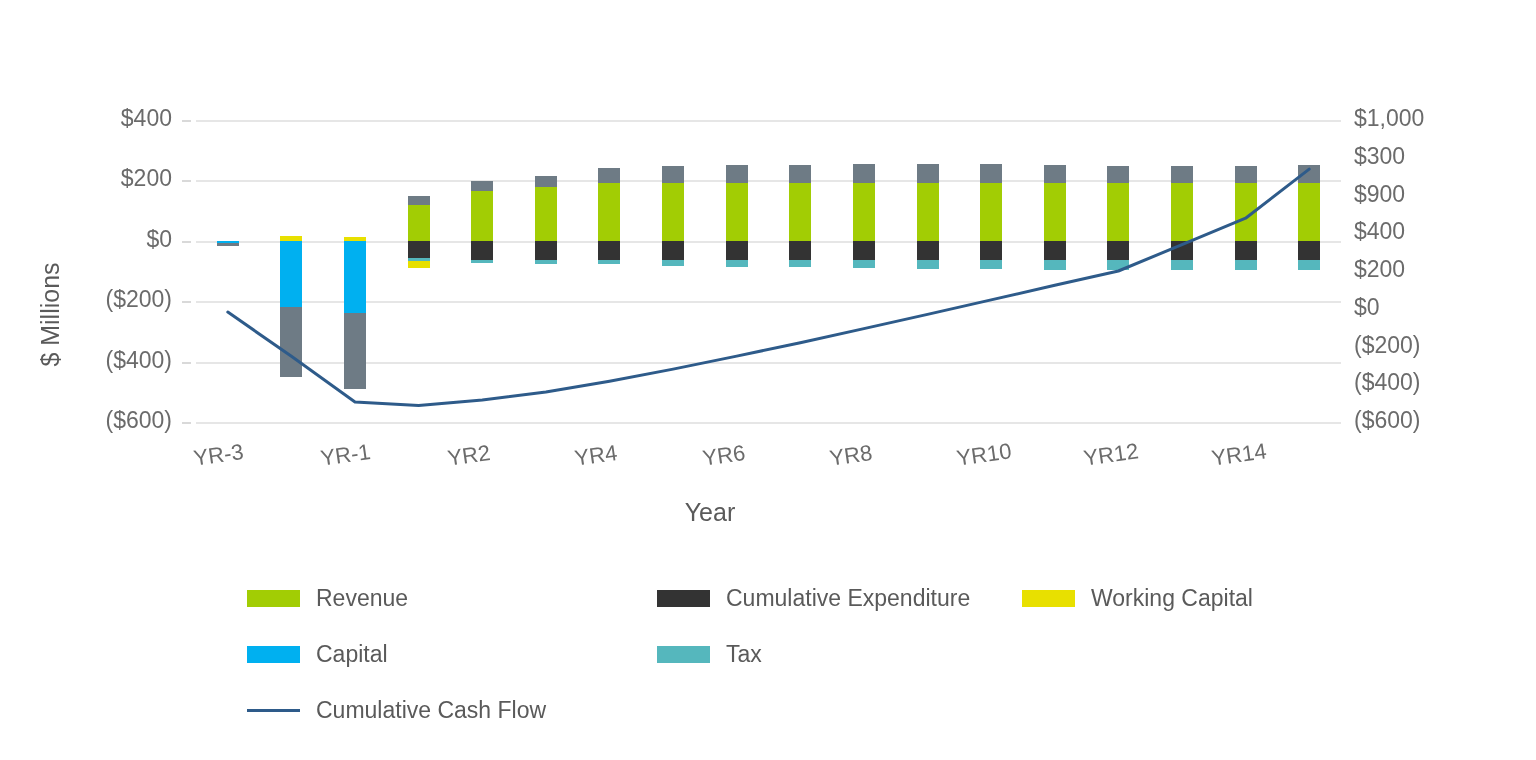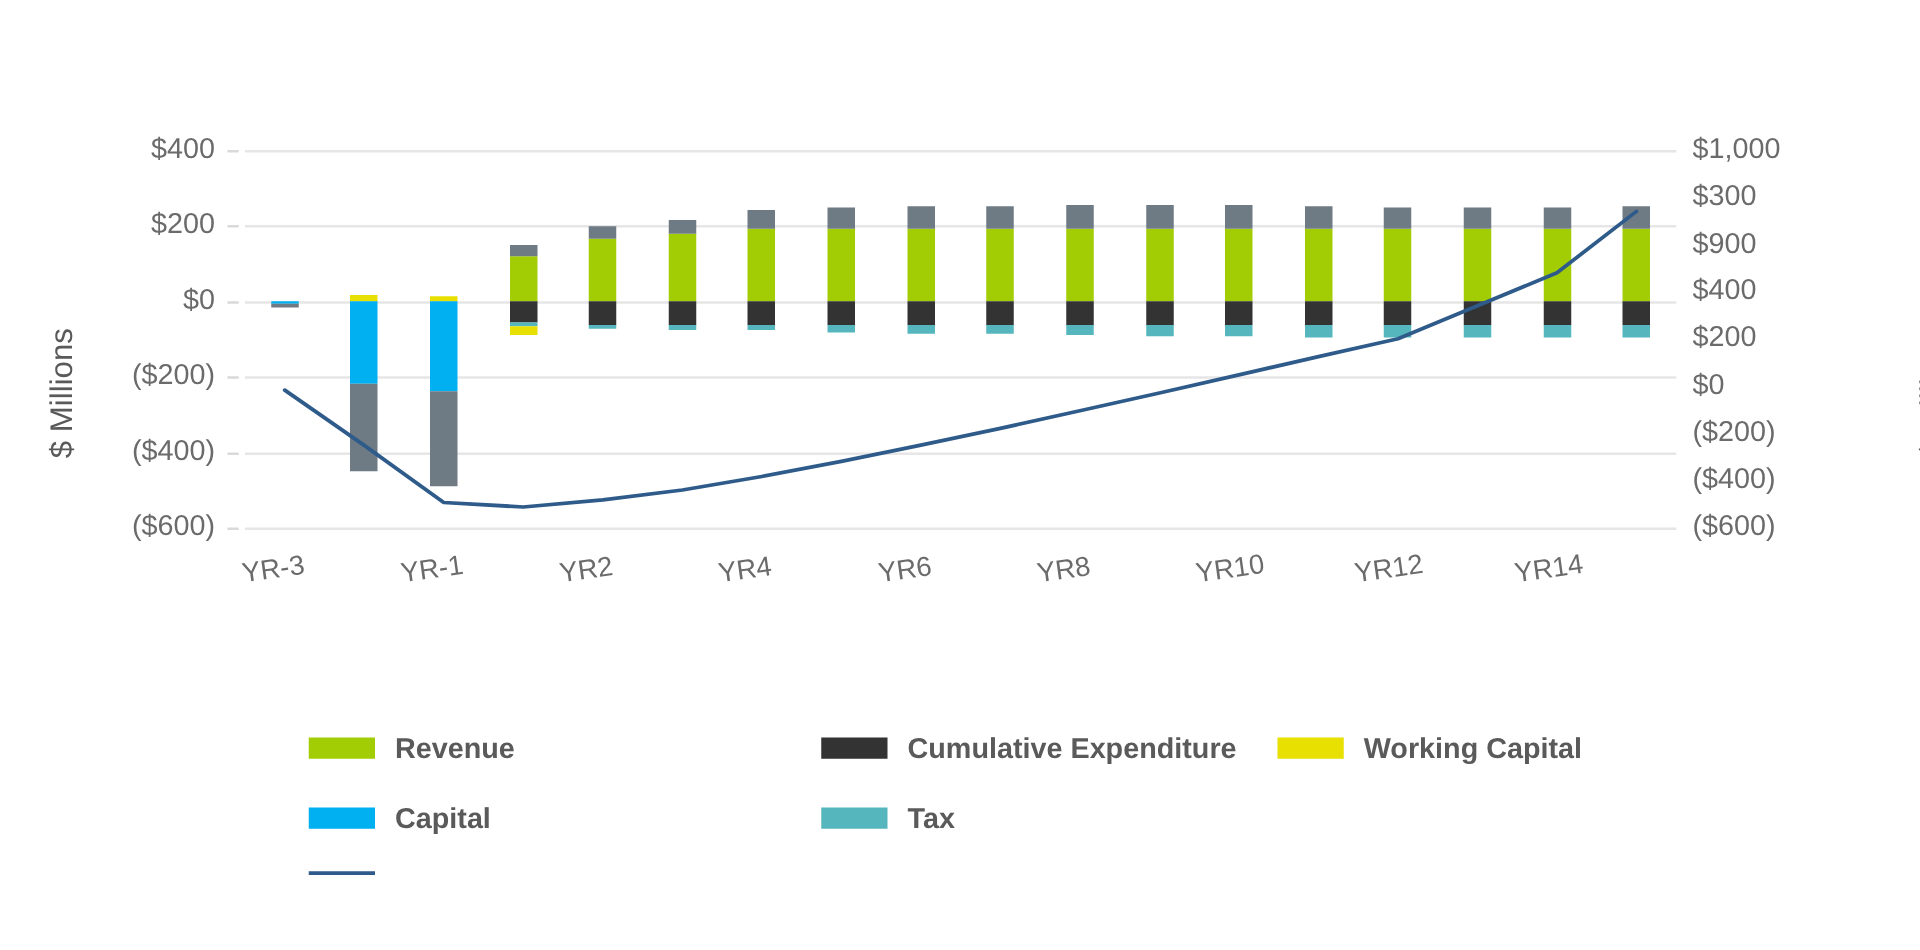--- a/index.html
+++ b/index.html
@@ -103,21 +103,20 @@
     font-size: 25px;
     color: #5a5a5a;
   }
   
   #legend {
     position: absolute;
     left: 247px;
     top: 585px;
     width: 1100px;
     height: 160px;
-    font-weight: bold;
   }
   .legend-item {
     position: absolute;
     display: flex;
     align-items: center;
     white-space: nowrap;
   }
   .legend-swatch {
     width: 53px;
     height: 17px;
@@ -139,20 +138,21 @@
 </head>
 <body>
 
 <div id="chart-root">
 
 
   <div id="y-title-left" class="axis-title-y">$ Millions</div>
 
   <div id="y-title-right" class="axis-title-y">$ Millions</div>
 
+  <div id="x-title">Year</div>
 
   <div id="plot">
     <div id="gridlines">
         <div class="gridline" style="top: 0px;"></div>
         <div class="gridline" style="top: 60.4px;"></div>
         <div class="gridline" style="top: 120.8px;"></div>
         <div class="gridline" style="top: 181.2px;"></div>
         <div class="gridline" style="top: 241.6px;"></div>
         <div class="gridline" style="top: 302px;"></div>
       </div>
@@ -321,15 +321,16 @@
       <div class="legend-item" style="left: 0px; top: 56px;">
         <span class="legend-swatch" style="background: rgb(0, 176, 240);"></span>
         <span class="legend-text">Capital</span>
       </div>
       <div class="legend-item" style="left: 410px; top: 56px;">
         <span class="legend-swatch" style="background: rgb(85, 183, 189);"></span>
         <span class="legend-text">Tax</span>
       </div>
       <div class="legend-item" style="left: 0px; top: 112px;">
         <span class="legend-line" style="border-top-color: rgb(46, 91, 138);"></span>
+        <span class="legend-text">Cumulative Cash Flow</span>
       </div>
     </div>
 </div>
 
 </body></html>

